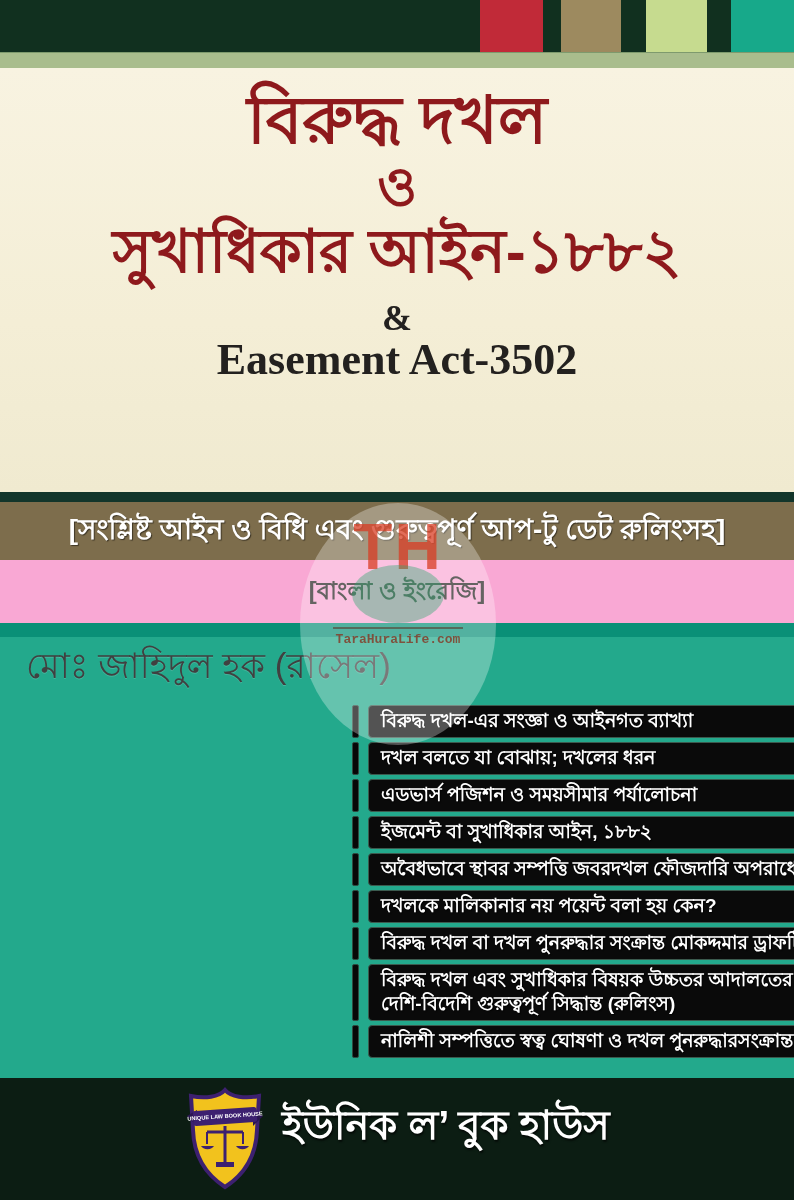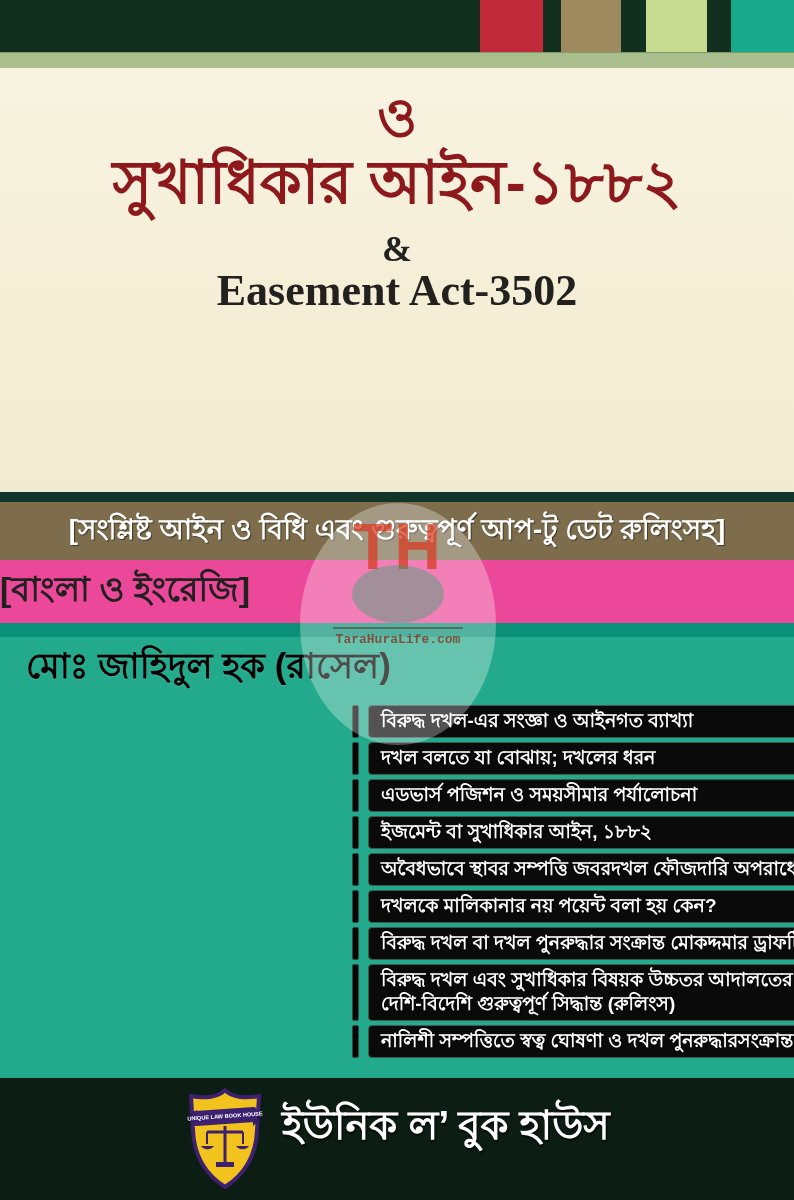--- a/index.html
+++ b/index.html
@@ -31,31 +31,31 @@
 
   
   .dark-bar { height: 10px; width: 100%; background: #12352a; }
   .olive-band {
     height: 58px; width: 100%; background: #7d6d4c;
     display: flex; align-items: center; justify-content: center;
     color: #ffffff; font-weight: bold; font-size: 28px;
     text-shadow: 1px 1px 1px rgba(0,0,0,0.5);
   }
   .lime-band {
-    height: 63px; width: 100%; background: #ec4899;
-    display: flex; align-items: center; 
-    color: #23211f; font-weight: bold; font-size: 34px;
+    height: 63px; width: 100%; background: #f9a8d4;
+    display: flex; align-items: center; justify-content: center;
+    color: #23211f; font-weight: bold; font-size: 24px;
   }
   .teal-strip { height: 14px; width: 100%; background: #0a9077; }
 
   
   .teal-section { position: relative; height: 441px; width: 100%; background: #23a98c; }
   .authors {
     position: absolute; left: 26px; top: 6px;
-    color: #000000; font-weight: bold; font-size: 35px; line-height: 1.3;
+    color: #404040; font-weight: normal; font-size: 35px; line-height: 1.3;
     text-shadow: 0 1px 0 rgba(255,255,255,0.15);
   }
   .features-list {
     position: absolute; left: 352px; right: -14px; top: 68px;
     display: flex; flex-direction: column; gap: 4px;
   }
   .feature-row { display: flex; align-items: stretch; }
   .feature-seg {
     width: 7px; background: #070707; border-radius: 2px; margin-right: 9px;
     border: 1px solid #2e4b41;
@@ -100,20 +100,21 @@
   <div class="seg" style="width:18px; background:#11301f;"></div>
   <div class="seg" style="width:60px; background:#9d8a5f;"></div>
   <div class="seg" style="width:25px; background:#11301f;"></div>
   <div class="seg" style="width:61px; background:#c6db8f;"></div>
   <div class="seg" style="width:24px; background:#11301f;"></div>
   <div class="seg" style="width:63px; background:#17a98a;"></div>
 </div>
 <div class="sage-stripe"></div>
 
 <div class="cream-section">
+  <div class="bn-title-1">বিরুদ্ধ দখল</div>
   <div class="bn-title-2">ও</div>
   <div class="bn-title-3">সুখাধিকার আইন-১৮৮২</div>
   <div class="en-title">
     <div class="en-line2">&amp;</div>
     <div class="en-line3">Easement Act-3502</div>
   </div>
 </div>
 
 <div class="dark-bar"></div>
 <div class="olive-band">

